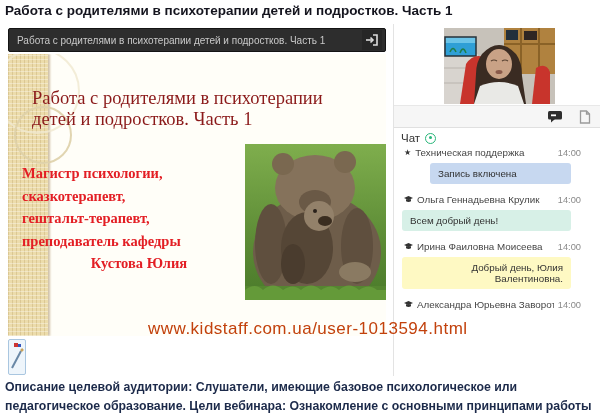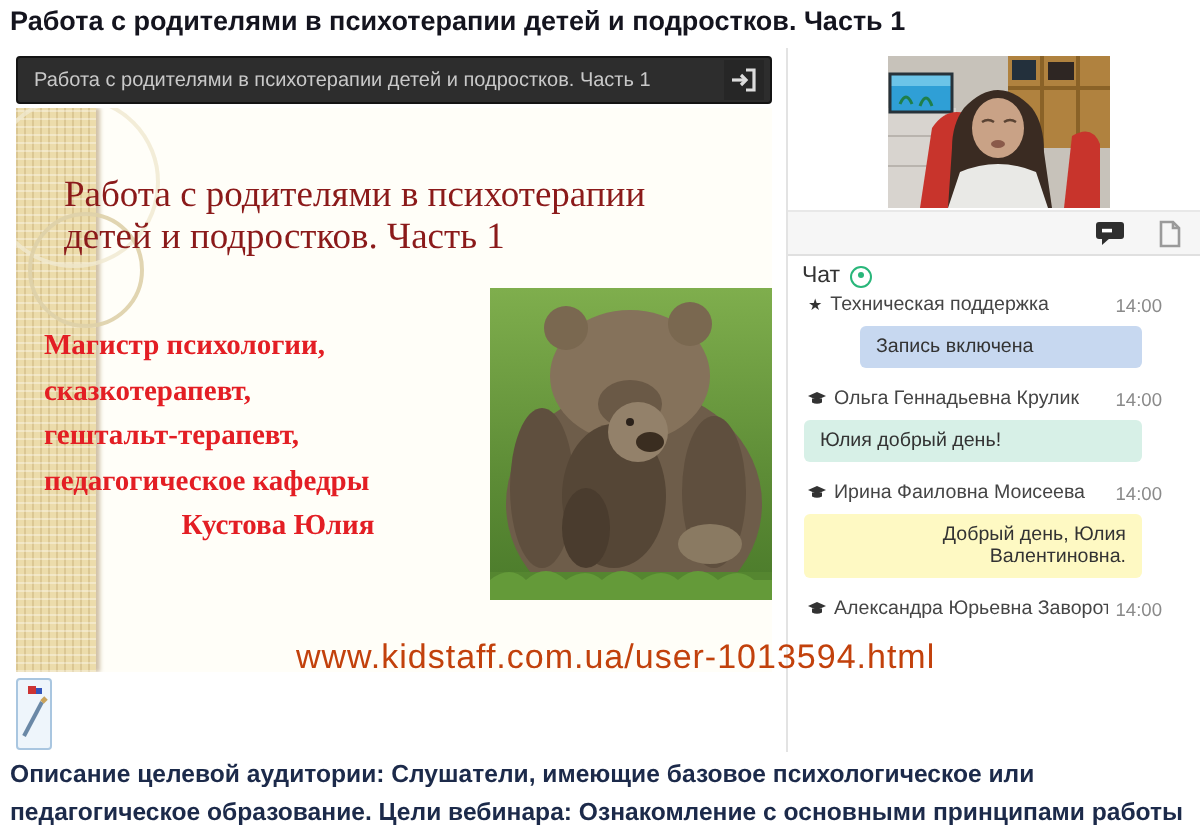--- a/index.html
+++ b/index.html
@@ -85,21 +85,21 @@
   <div class="slide-strip"></div>
   <div class="decor-circle c1"></div>
   <div class="decor-circle c2"></div>
 
   <div class="slide-title">Работа с родителями в психотерапии детей и подростков. Часть 1</div>
 
   <div class="slide-subtitle">
     <div>Магистр психологии,</div>
     <div>сказкотерапевт,</div>
     <div>гештальт-терапевт,</div>
-    <div>педагогическое кафедры</div>
+    <div>преподаватель кафедры</div>
     <div style="padding-left:4px;text-align:center;">Кустова Юлия</div>
   </div>
 
   <div class="bear-photo">
     <svg width="141" height="156" viewBox="0 0 141 156">
       <defs>
         <linearGradient id="grass" x1="0" y1="0" x2="0" y2="1">
           <stop offset="0" stop-color="#7fae4d"></stop>
             <stop offset="0.6" stop-color="#5d8c36"></stop>
             <stop offset="1" stop-color="#4a7a2a"></stop>
@@ -216,21 +216,21 @@
       <div class="msg-head">
         <span class="sender-icon">
           <svg width="9" height="7" viewBox="0 0 9 7">
               <path d="M4.5 0 L9 2 L4.5 4 L0 2 Z" fill="#333"></path>
               <path d="M2 3.2 V5.2 Q4.5 6.6 7 5.2 V3.2" fill="#333"></path>
             </svg>
         </span>
         <span class="sender-name">Ольга Геннадьевна Крулик</span>
         <span class="msg-time">14:00</span>
       </div>
-      <div class="bubble" style="background: rgb(215, 240, 231);">Юлия добрый день!</div>
+      <div class="bubble" style="background: rgb(215, 240, 231);">Всем добрый день!</div>
     </div>
 
     <div class="msg">
       <div class="msg-head">
         <span class="sender-icon">
           <svg width="9" height="7" viewBox="0 0 9 7">
               <path d="M4.5 0 L9 2 L4.5 4 L0 2 Z" fill="#333"></path>
               <path d="M2 3.2 V5.2 Q4.5 6.6 7 5.2 V3.2" fill="#333"></path>
             </svg>
         </span>

